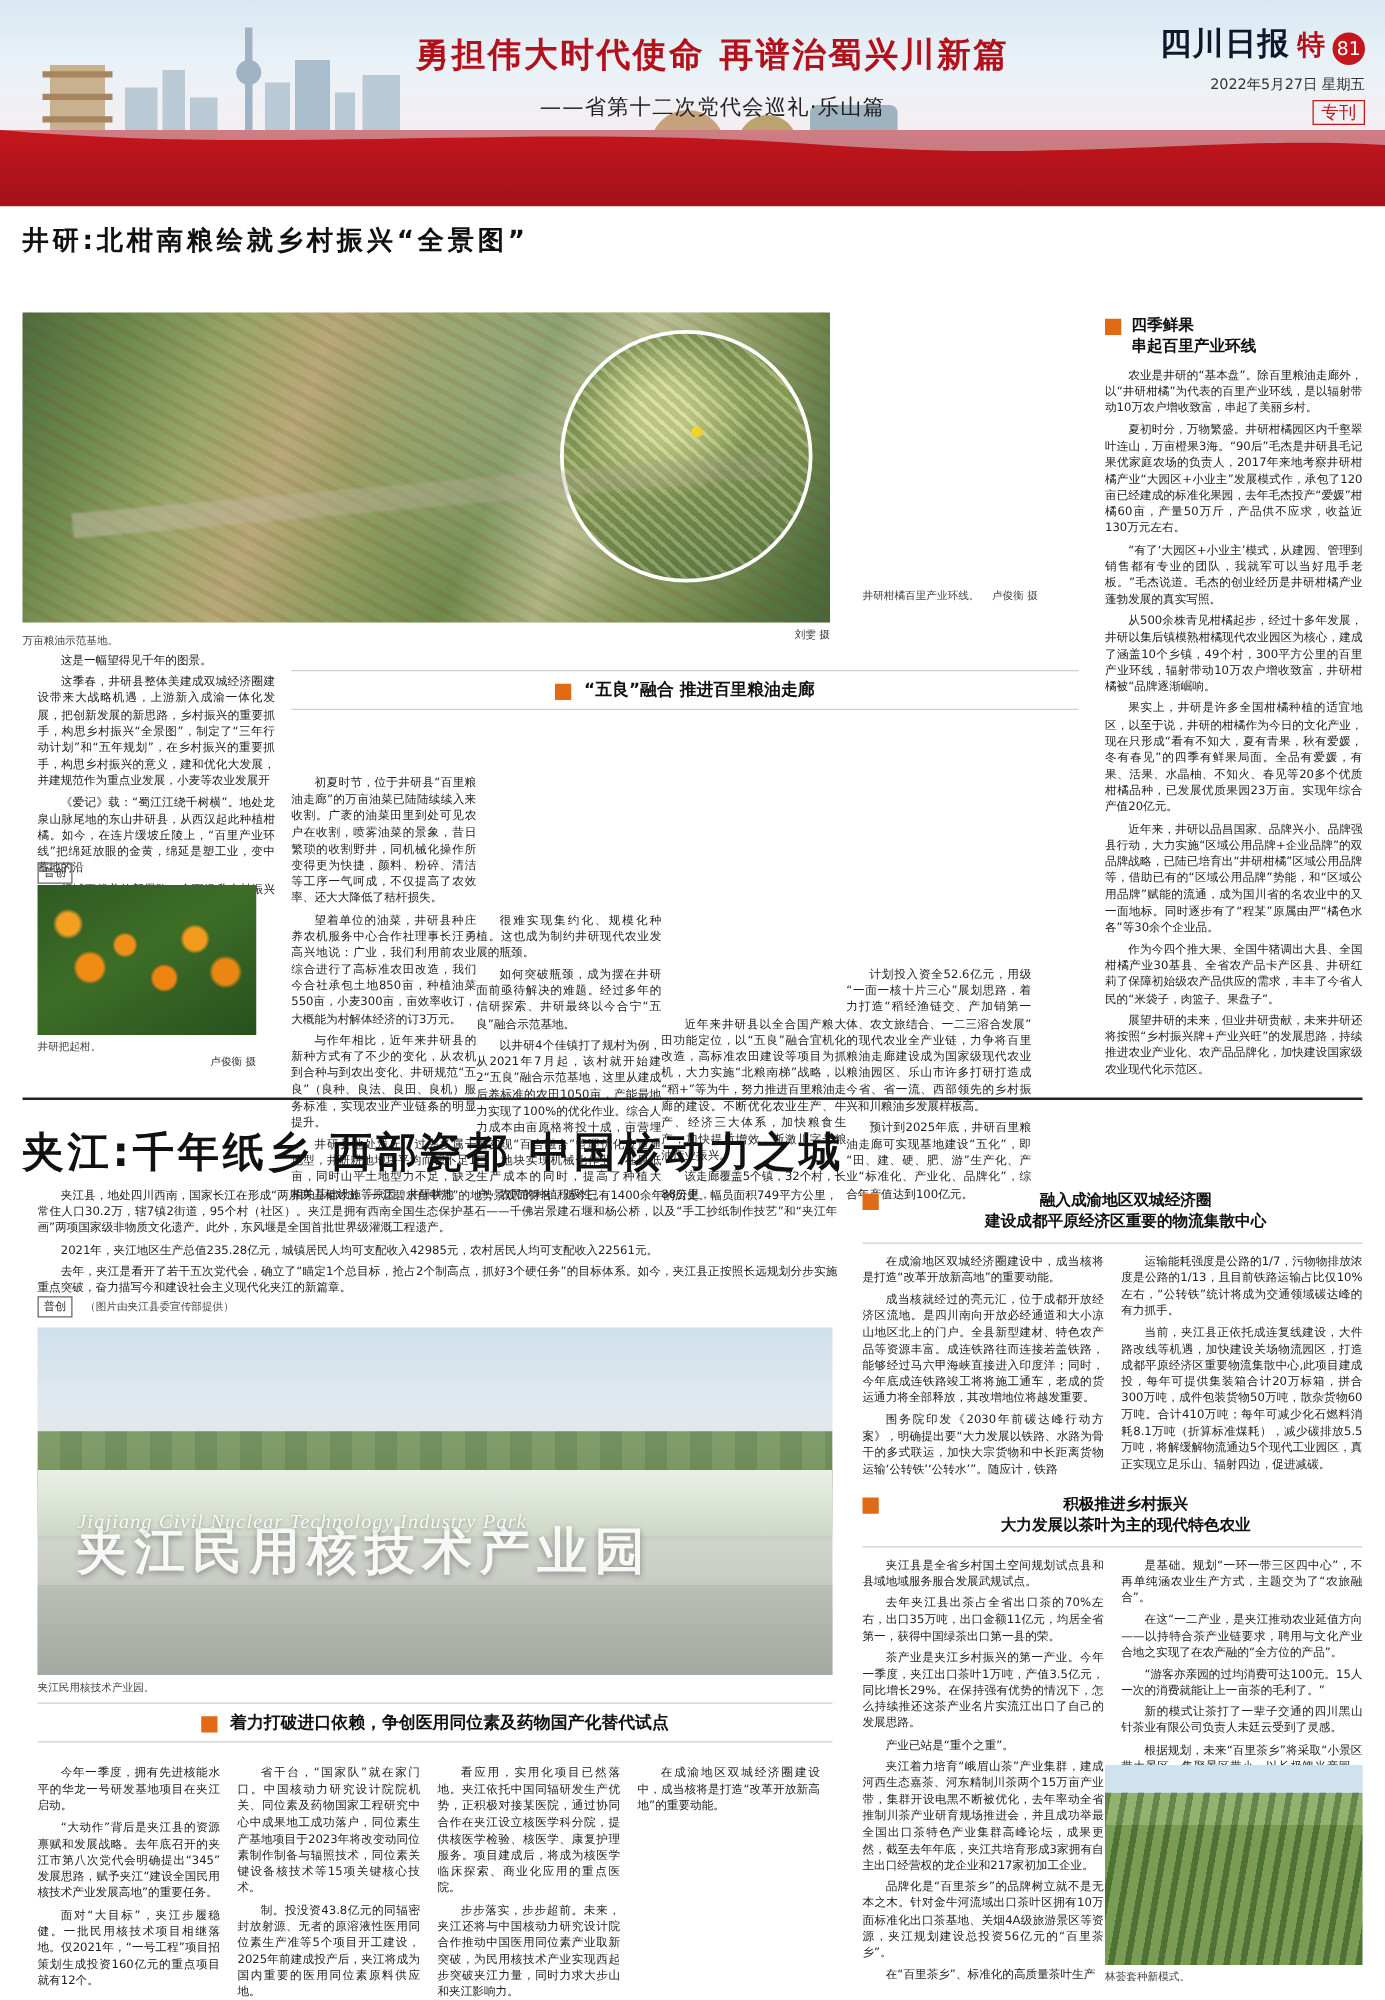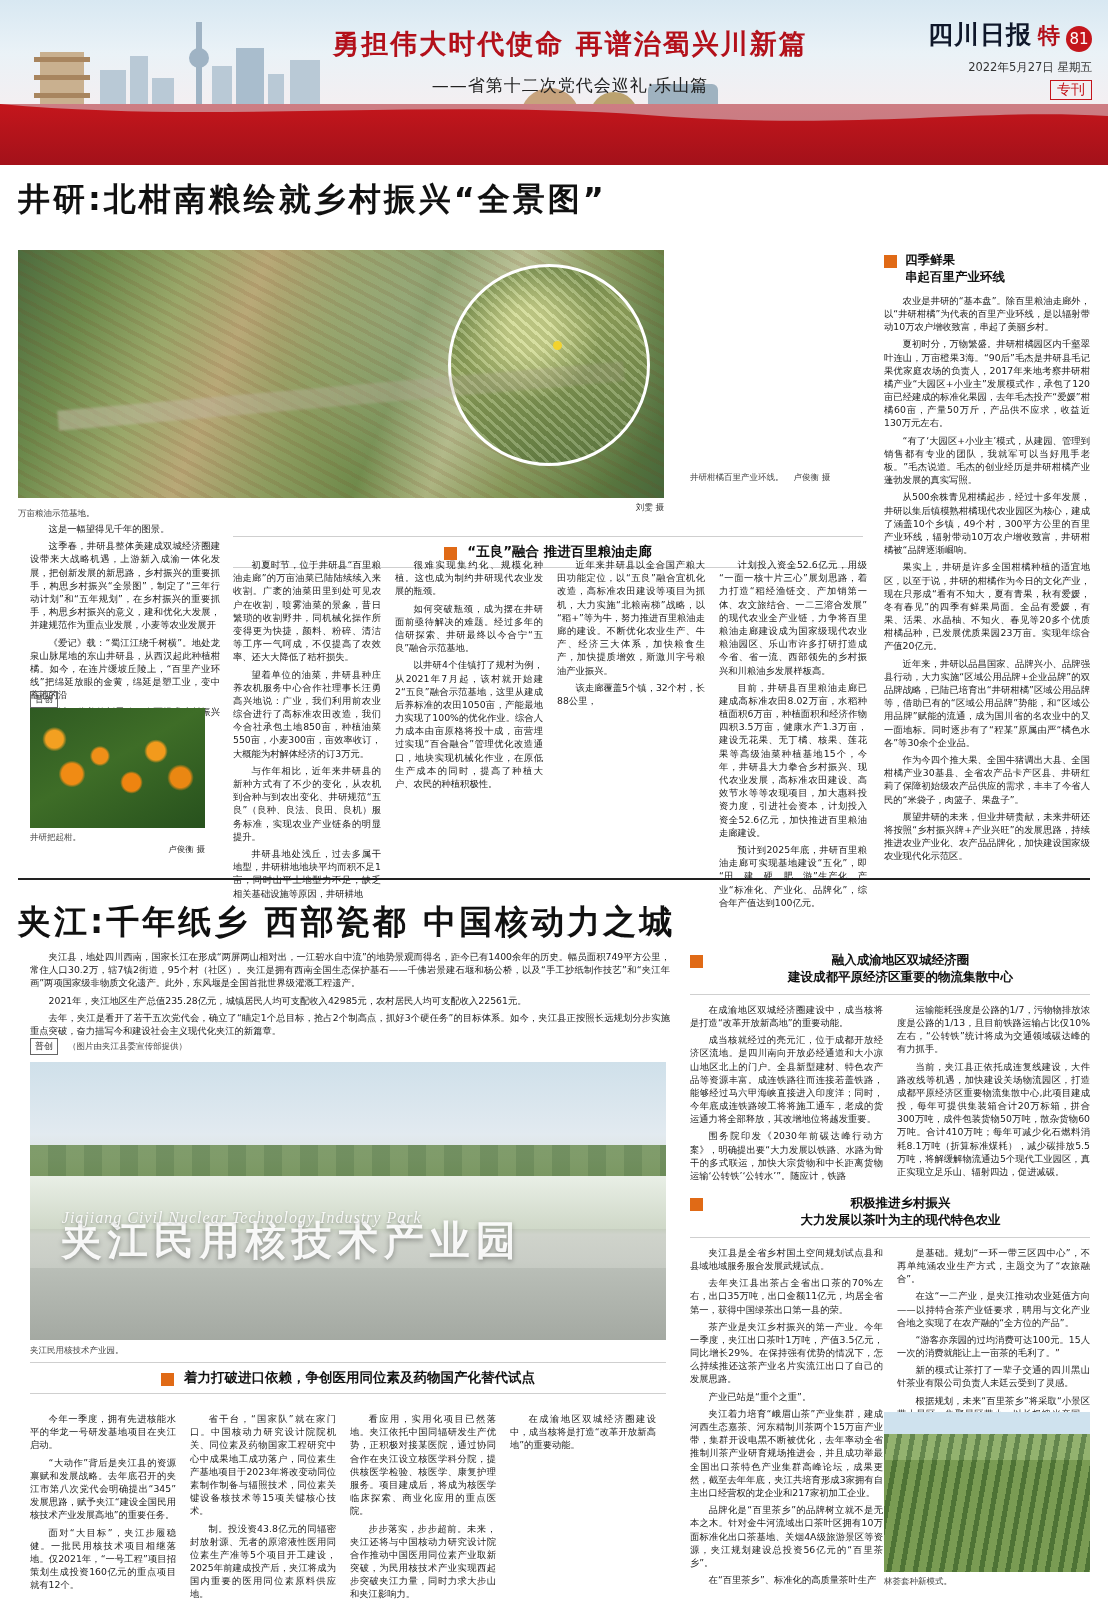--- a/index.html
+++ b/index.html
@@ -163,21 +163,21 @@
     <div class="mh-sub">——省第十二次党代会巡礼·乐山篇</div>
   </div>
   <div class="mh-right">
     <span class="brand">四川日报</span><span class="brand-te">特</span><span class="pagebadge">81</span>
     <div class="mh-date">2022年5月27日 星期五</div>
     <div><span class="mh-zk">专刊</span></div>
   </div>
 </div>
 
 <div style="position:absolute;left:18px;top:178px;width:1072px;">
-  <div class="headline sec2-title" style="font-size:32px;">井研:北柑南粮绘就乡村振兴“全景图”</div>
+  <div class="headline sec2-title" style="font-size:21px;">井研:北柑南粮绘就乡村振兴“全景图”</div>
 </div>
 
 <div class="ph aerial" style="position:absolute;left:18px;top:250px;width:646px;height:248px;">
   <div class="circle-inset">
     <div class="dot-yellow"></div>
   </div>
 </div>
 <div style="position:absolute;left:18px;top:502px;width:646px;">
   <span class="caption">万亩粮油示范基地。</span>
   <span class="byline" style="float:right">刘雯 摄</span>
@@ -204,39 +204,38 @@
 
 <div style="position:absolute;left:233px;top:536px;width:630px;">
   <div class="rule" style="margin-bottom:6px"></div>
   <div style="display:flex;align-items:center;justify-content:center;gap:10px;">
     <div class="sq"></div>
     <div class="ctr-head">“五良”融合  推进百里粮油走廊</div>
   </div>
   <div class="rule" style="margin-top:6px"></div>
 </div>
 
-<div style="position:absolute;left:233px;top:558px;width:640px;display:flex;gap:14px;">
+<div style="position:absolute;left:233px;top:620px;width:640px;display:flex;align-items:flex-end;">
   <div class="col-text" style="width:148px;">
     <p>初夏时节，位于井研县“百里粮油走廊”的万亩油菜已陆陆续续入来收割。广袤的油菜田里到处可见农户在收割，喷雾油菜的景象，昔日繁琐的收割野井，同机械化操作所变得更为快捷，颜料、粉碎、清洁等工序一气呵成，不仅提高了农效率、还大大降低了秸杆损失。</p>
     <p>望着单位的油菜，井研县种庄养农机服务中心合作社理事长汪勇高兴地说：广业，我们利用前农业综合进行了高标准农田改造，我们今合社承包土地850亩，种植油菜550亩，小麦300亩，亩效率收订，大概能为村解体经济的订3万元。</p>
     <p>与作年相比，近年来井研县的新种方式有了不少的变化，从农机到合种与到农出变化、井研规范“五良”（良种、良法、良田、良机）服务标准，实现农业产业链条的明显提升。</p>
     <p>井研县地处浅丘，过去多属干地型，井研耕地地块平均而积不足1亩，同时山平土地型力不足，缺乏相关基础设施等原因，井研耕地</p>
   </div>
   <div class="col-text" style="width:148px;">
     <p>很难实现集约化、规模化种植。这也成为制约井研现代农业发展的瓶颈。</p>
     <p>如何突破瓶颈，成为摆在井研面前亟待解决的难题。经过多年的信研探索、井研最终以今合宁“五良”融合示范基地。</p>
     <p>以井研4个佳镇打了规村为例，从2021年7月起，该村就开始建2“五良”融合示范基地，这里从建成后养标准的农田1050亩，产能最地力实现了100%的优化作业。综合人力成本由亩原格将投十成，亩营埋过实现“百合融合”管理优化改造通口，地块实现机械化作业，在原低生产成本的同时，提高了种植大户、农民的种植积极性。</p>
   </div>
   <div class="col-text" style="width:148px;">
     <p>近年来井研县以全合国产粮大田功能定位，以“五良”融合宜机化改造，高标准农田建设等项目为抓机，大力实施“北粮南梯”战略，以“稻+”等为牛，努力推进百里粮油走廊的建设。不断优化农业生产、牛产、经济三大体系，加快粮食生产，加快提质增效，斯激川字号粮油产业振兴。</p>
     <p>该走廊覆盖5个镇，32个村，长88公里，</p>
   </div>
   <div class="col-text" style="width:148px;">
     <p>计划投入资全52.6亿元，用级“一面一核十片三心”展划思路，着力打造“稻经渔链交、产加销第一体、农文旅结合、一二三溶合发展”的现代农业全产业链，力争将百里粮油走廊建设成为国家级现代农业粮油园区、乐山市许多打研打造成今省、省一流、西部领先的乡村振兴和川粮油乡发展样板高。</p>
-    <p>目前，井研县百里粮油走廊已建成高标准农田8.02万亩，水稻种植面积6万亩，种植面积和经济作物四积3.5万亩，健康水产1.3万亩，建设无花果、无丁橘、核果、莲花果等高级油菜种植基地15个，今年，井研县大力拳合乡村振兴、现代农业发展，高标准农田建设、高效节水等等农现项目，加大惠科投资力度，引进社会资本，计划投入资全52.6亿元，加快推进百里粮油走廊建设。</p>
     <p>预计到2025年底，井研百里粮油走廊可实现基地建设“五化”，即“田、建、硬、肥、游”生产化、产业“标准化、产业化、品牌化”，综合年产值达到100亿元。</p>
   </div>
 </div>
 
 <div style="position:absolute;left:884px;top:252px;width:206px;">
   <div class="subhead-bar">
     <div class="sq"></div>
     <div>
       <div class="subhead-txt">四季鲜果</div>
       <div class="subhead-txt">串起百里产业环线</div>

